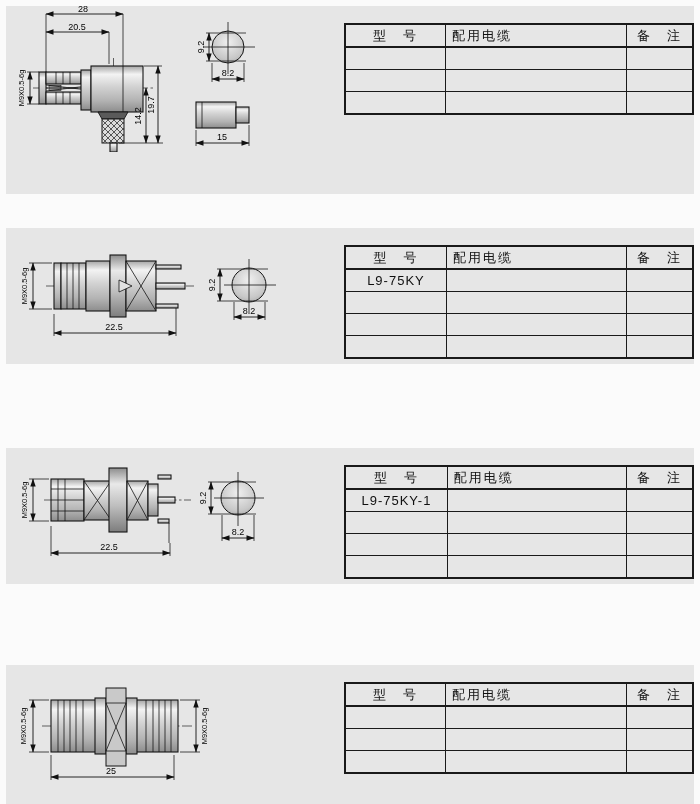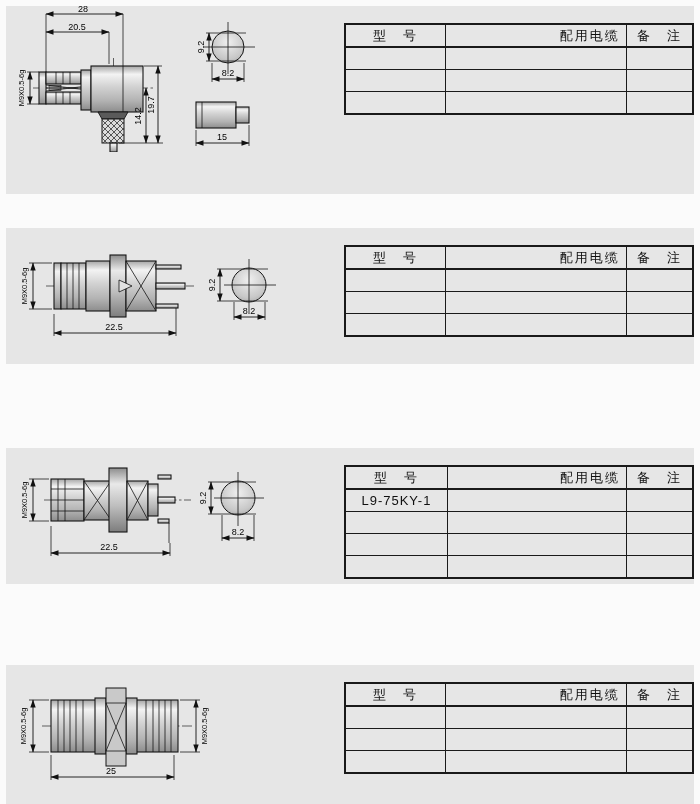--- a/index.html
+++ b/index.html
@@ -25,21 +25,21 @@
     padding:0 6px;font-size:13px;color:#101010;
     overflow:hidden;white-space:nowrap;
   }
   .spec-table tr.hdr td{
     text-align:center;border-bottom:2px solid #1a1a1a;
     letter-spacing:2px;
   }
   .spec-table td.c-model{width:91px;text-align:center;letter-spacing:1px;}
   .spec-table td.c-cable{width:178px;text-align:left;letter-spacing:1px;}
   .spec-table td.c-rem{width:54px;text-align:center;}
-  .spec-table tr.hdr td.c-cable{text-align:right;}
+  .spec-table tr.hdr td.c-cable{text-align:left;}
   
   .out{stroke:#141414;stroke-width:1.1;fill:url(#gm);}
   .outf{stroke:#141414;stroke-width:1.1;fill:url(#gf);}
   .thin{stroke:#141414;stroke-width:0.8;fill:none;}
   .dim{stroke:#111;stroke-width:0.9;fill:none;}
   .ext{stroke:#111;stroke-width:0.75;fill:none;}
   .cl{stroke:#222;stroke-width:0.7;fill:none;stroke-dasharray:10 2.5 2.5 2.5;}
   .dt{font-size:9px;fill:#050505;}
   .dts{font-size:7.5px;fill:#050505;}
 </style>
@@ -216,20 +216,25 @@
   </svg>
 
   <table class="spec-table">
     <tbody>
         <tr class="hdr">
       <td class="c-model">型　号</td>
       <td class="c-cable">配用电缆</td>
       <td class="c-rem">备　注</td>
     </tr>
     <tr>
+      <td class="c-model">L9-75KY</td>
+      <td class="c-cable"></td>
+      <td class="c-rem"></td>
+    </tr>
+    <tr>
           <td class="c-model"></td>
           <td class="c-cable"></td>
           <td class="c-rem"></td>
         </tr>
     <tr>
           <td class="c-model"></td>
           <td class="c-cable"></td>
           <td class="c-rem"></td>
         </tr>
     <tr>

